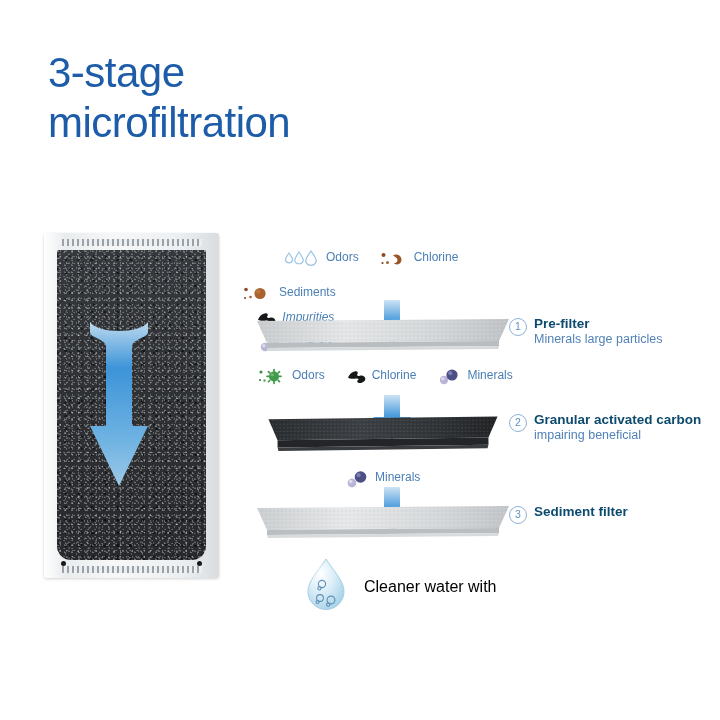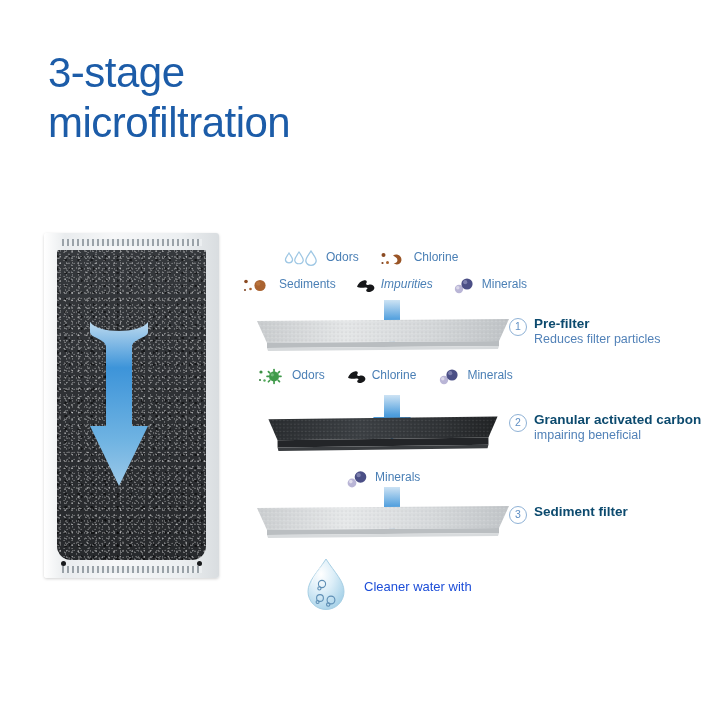--- a/index.html
+++ b/index.html
@@ -55,21 +55,21 @@
   .arrow-down{position:absolute;width:46px;height:46px;}
 
   .desc{position:absolute;display:flex;gap:7px;align-items:flex-start;}
   .num{width:16px;height:16px;border:1.2px solid #8fb2d6;border-radius:50%;
        color:#5f8fc4;font-size:10.5px;line-height:14px;text-align:center;
        flex:0 0 auto;margin-top:2px;}
   .dtitle{font-size:13.5px;font-weight:bold;color:#0c4a6e;line-height:16px;}
   .dtext{font-size:12.5px;color:#5282b8;line-height:15px;font-weight:normal;}
 
   .drop-row{position:absolute;display:flex;align-items:center;gap:12px;}
-  .drop-txt{font-size:13px;color:#1d4ed8;line-height:16px;}
+  .drop-txt{font-size:16px;color:#000000;line-height:16px;}
 </style>
 </head>
 <body>
 
 <div id="page">
 
   <div class="title">
     <span>3-stage</span>
     <span class="l2">microfiltration</span>
   </div>
@@ -108,21 +108,21 @@
       <svg width="30" height="18" viewBox="0 0 30 18">
         <circle cx="3.5" cy="5" r="2" fill="#8a4a22"></circle>
         <circle cx="7.5" cy="12.5" r="1.5" fill="#a8622e"></circle>
         <circle cx="2.5" cy="13" r="1.1" fill="#7a3f1c"></circle>
         <path d="M13 5.5c4-2.6 9 .4 8.4 5-.5 3.6-5 5.2-7.8 2.8 1.8.2 3.6-1 3.8-2.8.3-2.6-2.2-3.6-4.4-5Z" fill="#9a5526"></path>
       </svg>
       <span class="lbl">Chlorine</span>
     </div>
   </div>
 
-  <div class="legend" style="left:243px;top:277px;">
+  <div class="legend" style="left:243px;top:285px;flex-direction:column;">
     <div class="item">
       <svg width="32" height="18" viewBox="0 0 32 18">
         <circle cx="3" cy="4.5" r="1.8" fill="#8a4a22"></circle>
         <circle cx="7.5" cy="12" r="1.3" fill="#a8622e"></circle>
         <circle cx="2" cy="13" r="1" fill="#7a3f1c"></circle>
         <circle cx="17" cy="8.5" r="5.6" fill="#aa6330"></circle>
         <circle cx="15.2" cy="6.6" r="2.2" fill="#c07a42" opacity=".7"></circle>
       </svg>
       <span class="lbl">Sediments</span>
     </div>
@@ -171,21 +171,21 @@
     <path d="M4 6 L256 4 L246 26 L14 28 Z" fill="url(#pl1)"></path>
     <path d="M4 6 L256 4 L246 26 L14 28 Z" fill="url(#grit1)"></path>
     <path d="M14 28 L246 26 L246 31 L14 33 Z" fill="#b9bdc0"></path>
     <path d="M14 33 L246 31 L245 34 L15 36 Z" fill="#d7dadc"></path>
   </svg>
 
   <div class="desc" style="left:509px;top:316px;width:200px;">
     <div class="num">1</div>
     <div>
       <div class="dtitle">Pre-filter</div>
-      <div class="dtext">Reduces  filter particles</div>
+      <div class="dtext">Minerals  large particles</div>
     </div>
   </div>
 
   <div class="legend" style="left:258px;top:368px;">
     <div class="item">
       <svg width="30" height="18" viewBox="0 0 30 18">
         <circle cx="3" cy="4" r="1.6" fill="#3f8f46"></circle>
         <circle cx="6.5" cy="12.5" r="1.2" fill="#55a85c"></circle>
         <circle cx="2" cy="12" r="1" fill="#2f7a37"></circle>
         <g fill="#3f9a4a">

